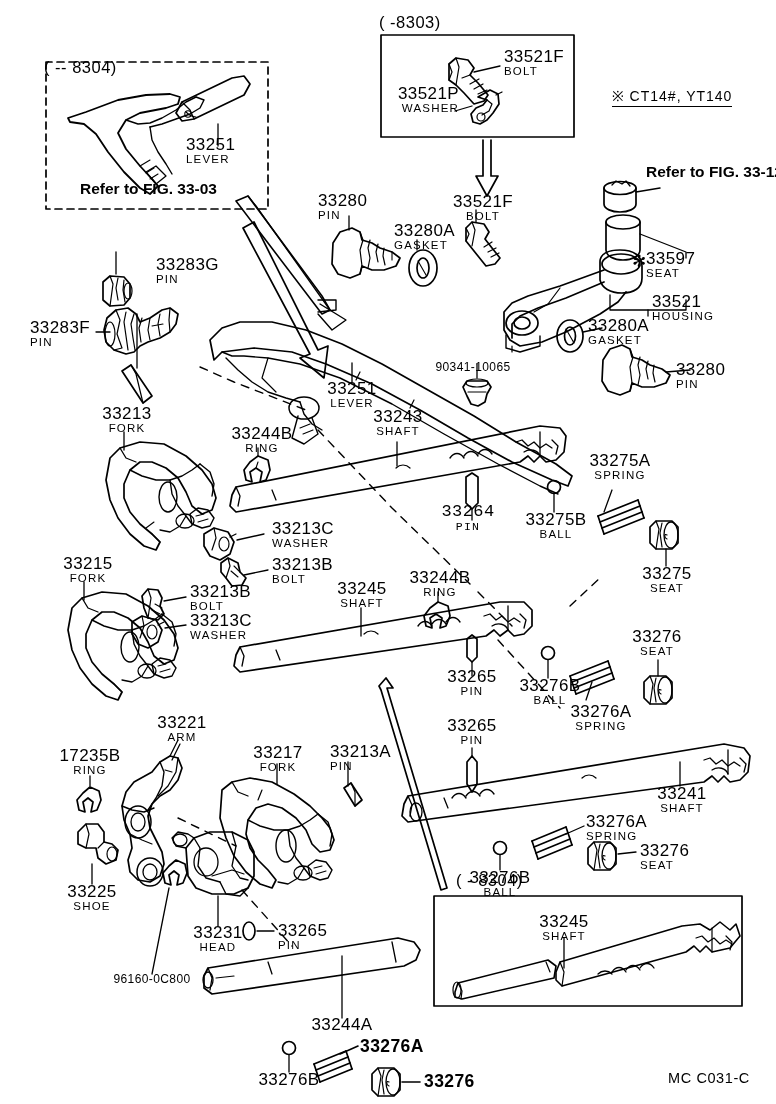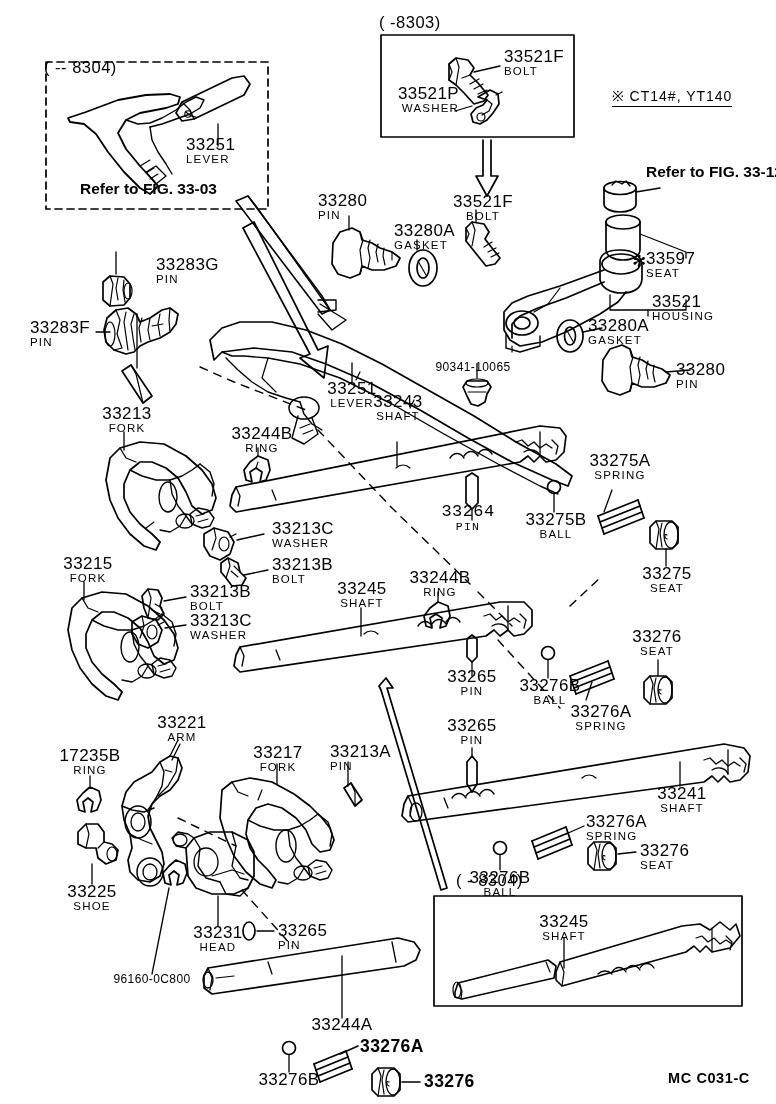--- a/index.html
+++ b/index.html
@@ -10,21 +10,21 @@
   .lbl{position:absolute;white-space:nowrap;line-height:0.98;}
   .lbl .n{display:block;font-size:17px;letter-spacing:0.4px;}
   .lbl .s{display:block;font-size:11.5px;letter-spacing:1.2px;}
   .lbl.ctr{text-align:center;transform:translateX(-50%);}
   .lbl.rt{text-align:right;}
   .lbl.bold .n{font-weight:bold;font-size:17.5px;}
   .lbl.small .n{font-size:12px;}
   .boxtag{position:absolute;white-space:nowrap;font-size:16.5px;letter-spacing:0.5px;}
   .star{position:absolute;white-space:nowrap;font-size:14px;letter-spacing:1px;
         border-bottom:1.6px solid #000;padding-bottom:1px;}
-  .code{position:absolute;white-space:nowrap;font-size:14.5px;letter-spacing:0.6px;font-weight:bold;}
+  .code{position:absolute;white-space:nowrap;font-size:14.5px;letter-spacing:0.6px;font-weight:normal;}
   .refto{position:absolute;white-space:nowrap;font-size:15.5px;line-height:1.12;font-weight:bold;}
 </style>
 </head>
 <body>
 
 <div id="stage">
 
 <svg width="776" height="1104" viewBox="0 0 776 1104">
   <g fill="none" stroke="#000" stroke-width="1.7" stroke-linejoin="round" stroke-linecap="round">
 
@@ -660,21 +660,21 @@
 <div class="lbl ctr" style="left:127px;top:406px;text-align:center;">
   <span class="n">33213</span>
   <span class="s">FORK</span>
 </div>
 
 <div class="lbl ctr" style="left:262px;top:426px;">
   <span class="n">33244B</span>
   <span class="s">RING</span>
 </div>
 
-<div class="lbl ctr" style="left:398px;top:394px;">
+<div class="lbl ctr" style="left:398px;top:409px;">
   <span class="n">33243</span>
   <span class="s">SHAFT</span>
 </div>
 
 <div class="lbl ctr" style="left:468px;top:504px;font-family:Liberation Mono, monospace;">
   <span class="n">33264</span>
   <span class="s">PIN</span>
 </div>
 
 <div class="lbl ctr" style="left:556px;top:512px;">

